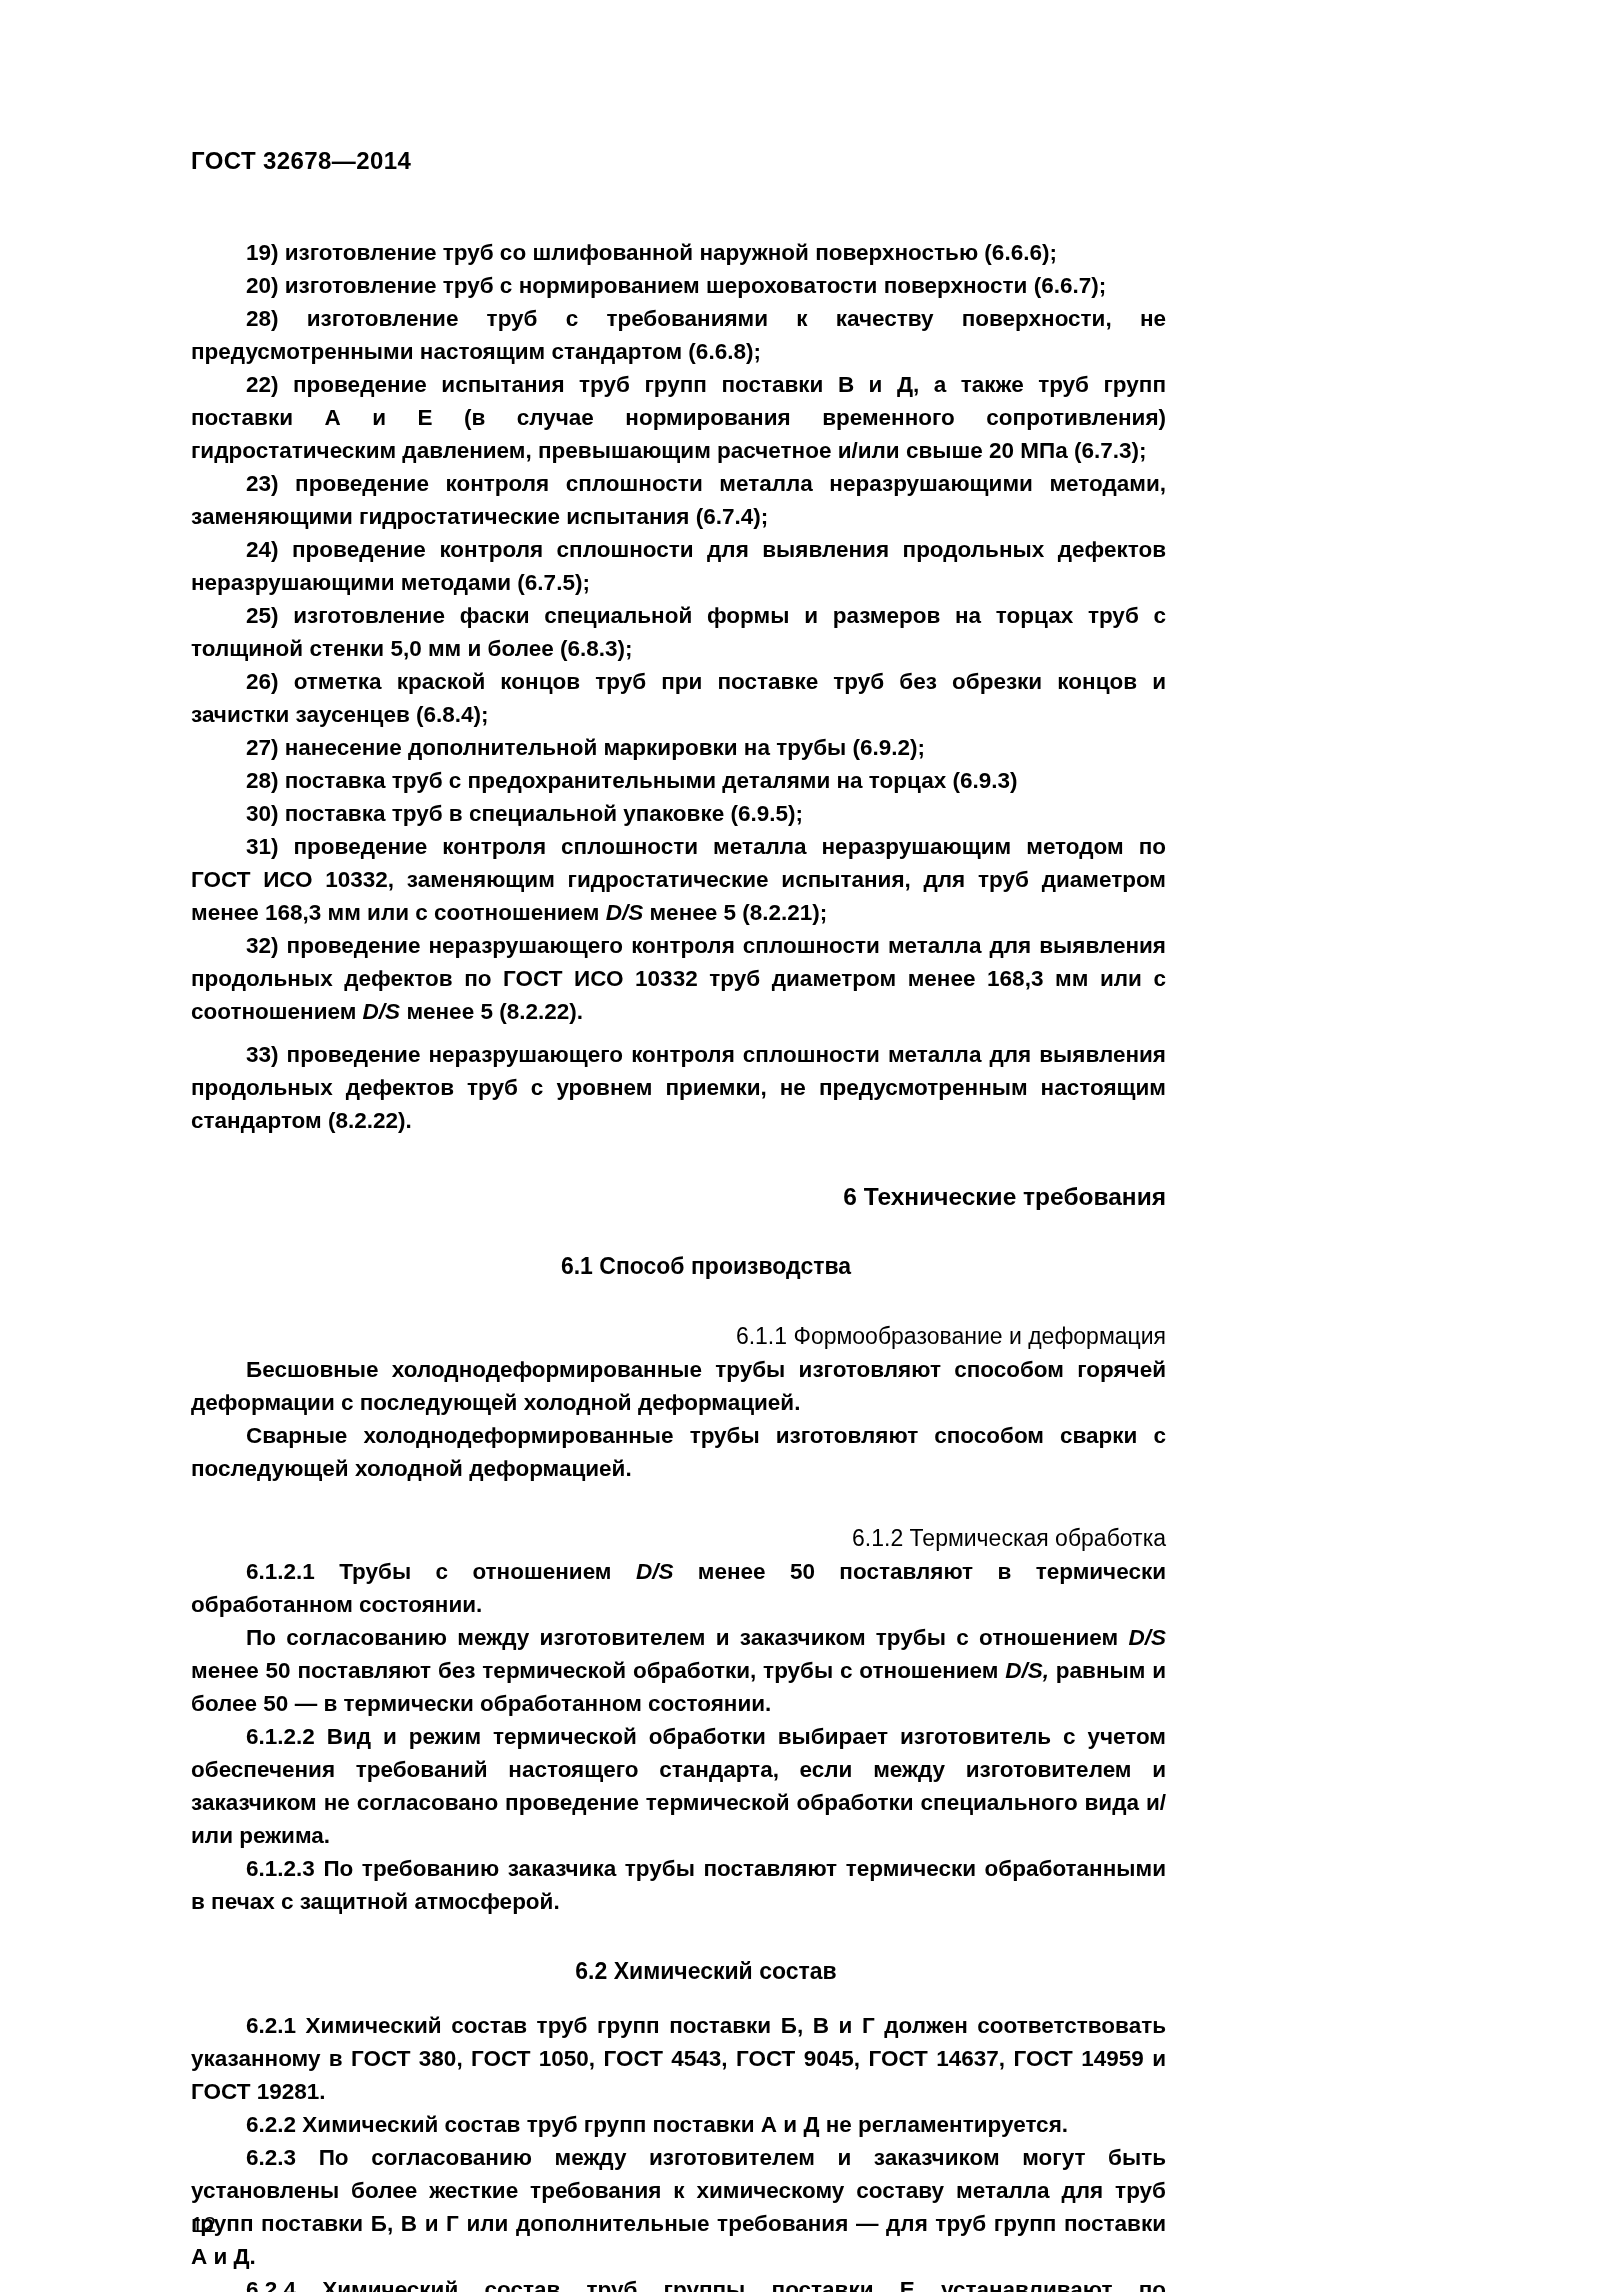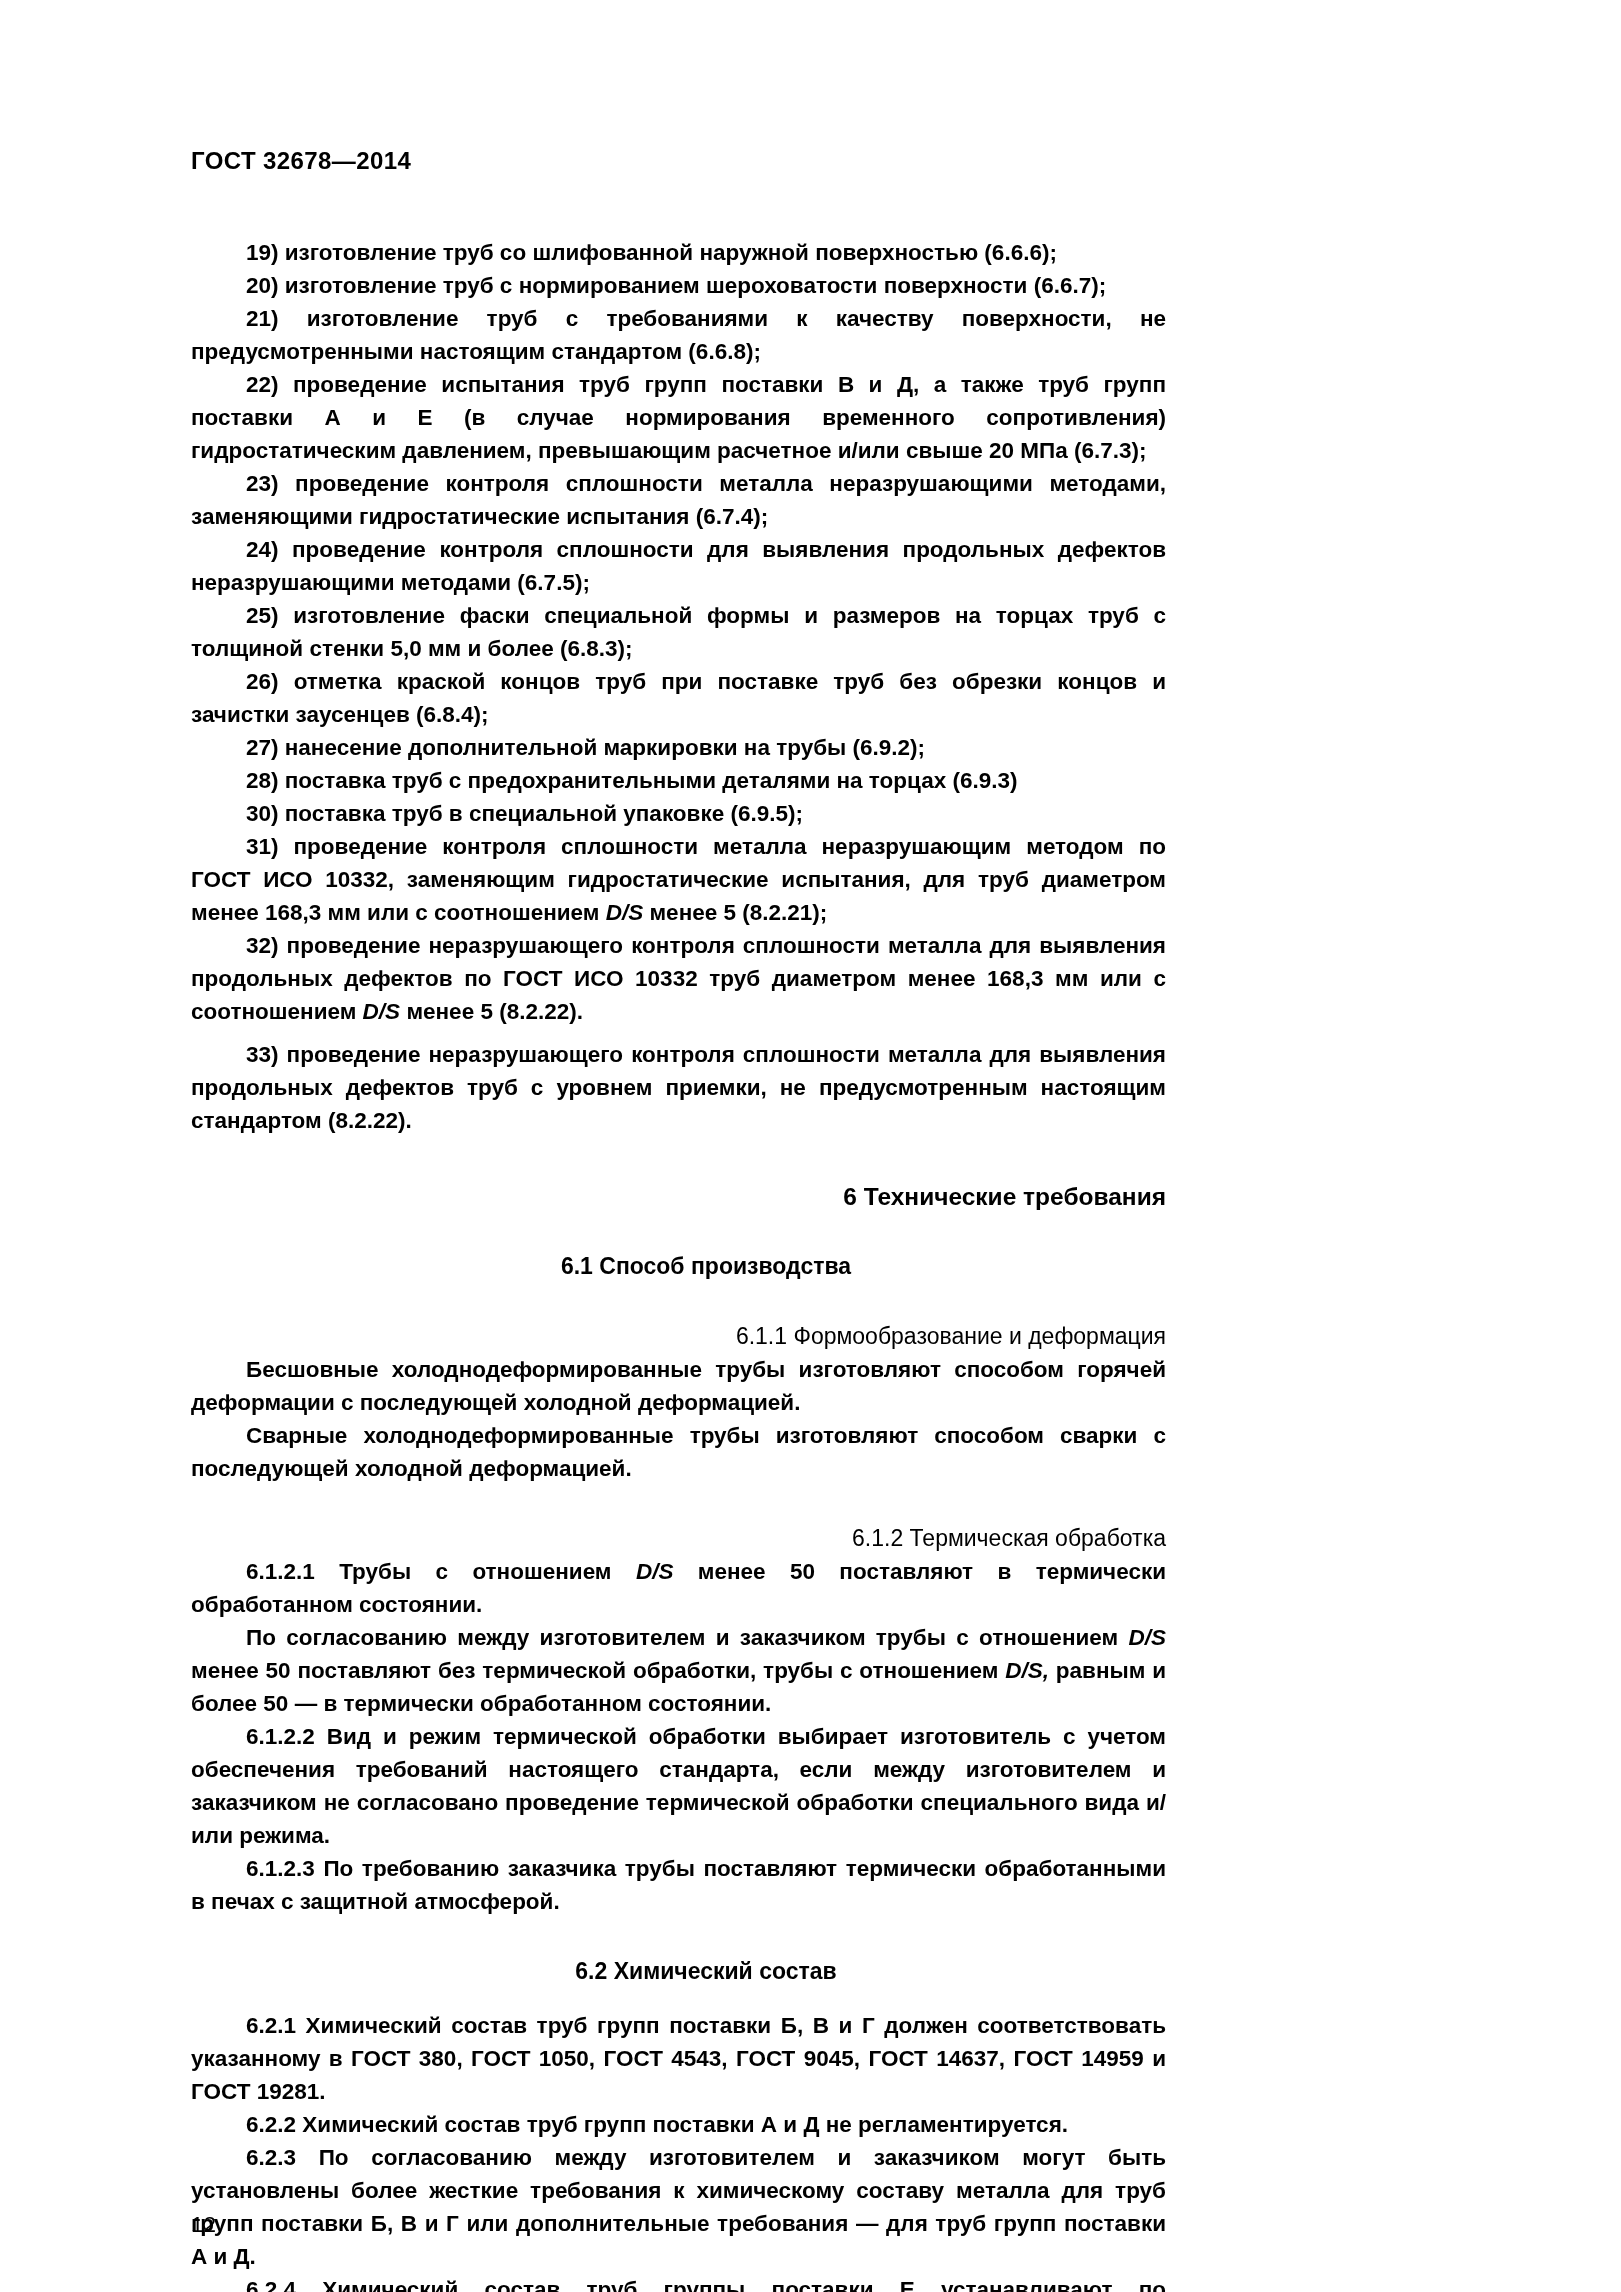--- a/index.html
+++ b/index.html
@@ -82,21 +82,21 @@
 <body>
 
 <div class="page">
 
   <div class="header">ГОСТ 32678—2014</div>
 
   <div class="content">
 
     <p class="ind">19) изготовление труб со шлифованной наружной поверхностью (6.6.6);</p>
     <p class="ind">20) изготовление труб с нормированием шероховатости поверхности (6.6.7);</p>
-    <p class="ind">21) изготовление труб с требованиями к качеству поверхности, не предусмотренными настоящим стандартом (6.6.8);</p>
+    <p class="ind">28) изготовление труб с требованиями к качеству поверхности, не предусмотренными настоящим стандартом (6.6.8);</p>
     <p class="ind">22) проведение испытания труб групп поставки В и Д, а также труб групп поставки А и Е (в случае нормирования временного сопротивления) гидростатическим давлением, превышающим расчетное и/или свыше 20 МПа (6.7.3);</p>
     <p class="ind">23) проведение контроля сплошности металла неразрушающими методами, заменяющими гидростатические испытания (6.7.4);</p>
     <p class="ind">24) проведение контроля сплошности для выявления продольных дефектов неразрушающими методами (6.7.5);</p>
     <p class="ind">25) изготовление фаски специальной формы и размеров на торцах труб с толщиной стенки 5,0 мм и более (6.8.3);</p>
     <p class="ind">26) отметка краской концов труб при поставке труб без обрезки концов и зачистки заусенцев (6.8.4);</p>
     <p class="ind">27) нанесение дополнительной маркировки на трубы (6.9.2);</p>
     <p class="ind">28) поставка труб с предохранительными деталями на торцах (6.9.3)</p>
     <p class="ind">30) поставка труб в специальной упаковке (6.9.5);</p>
 
     <p class="ind"><span>31) проведение контроля сплошности металла неразрушающим методом по ГОСТ ИСО 10332, заменяющим гидростатические испытания,  для труб диаметром менее 168,3 мм или с соотношением </span><em>D/S</em><span> менее 5 (8.2.21);</span></p>

